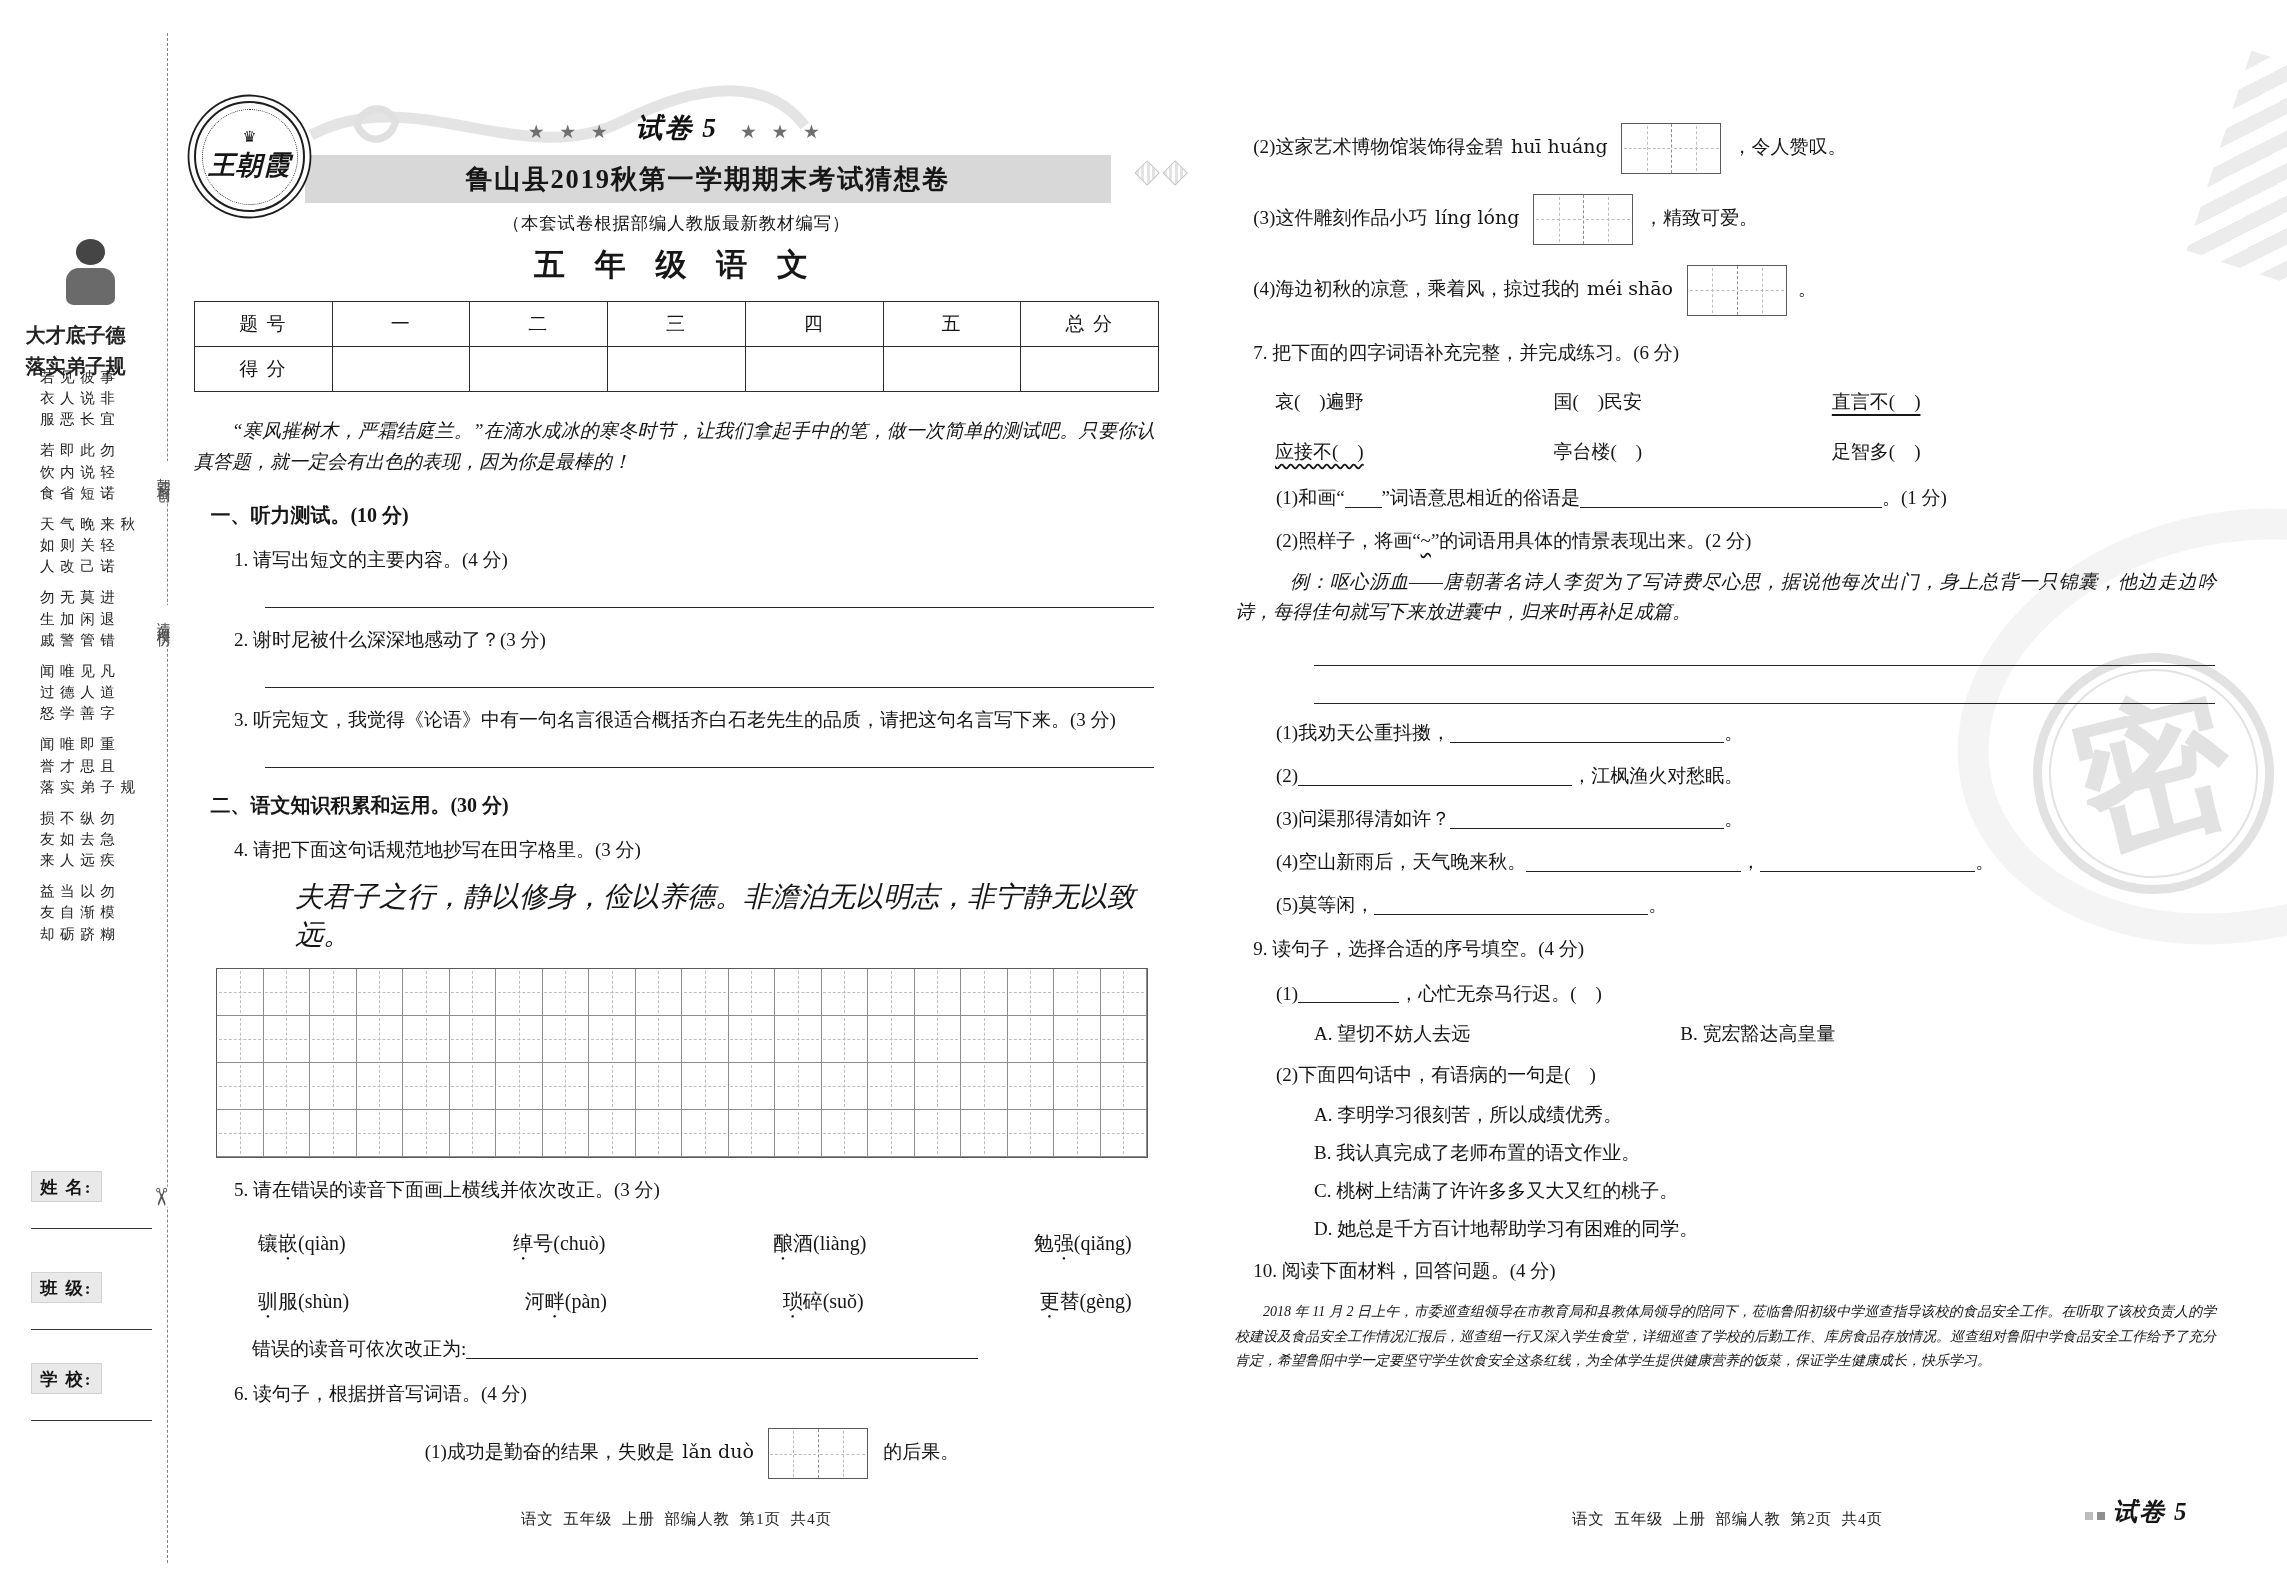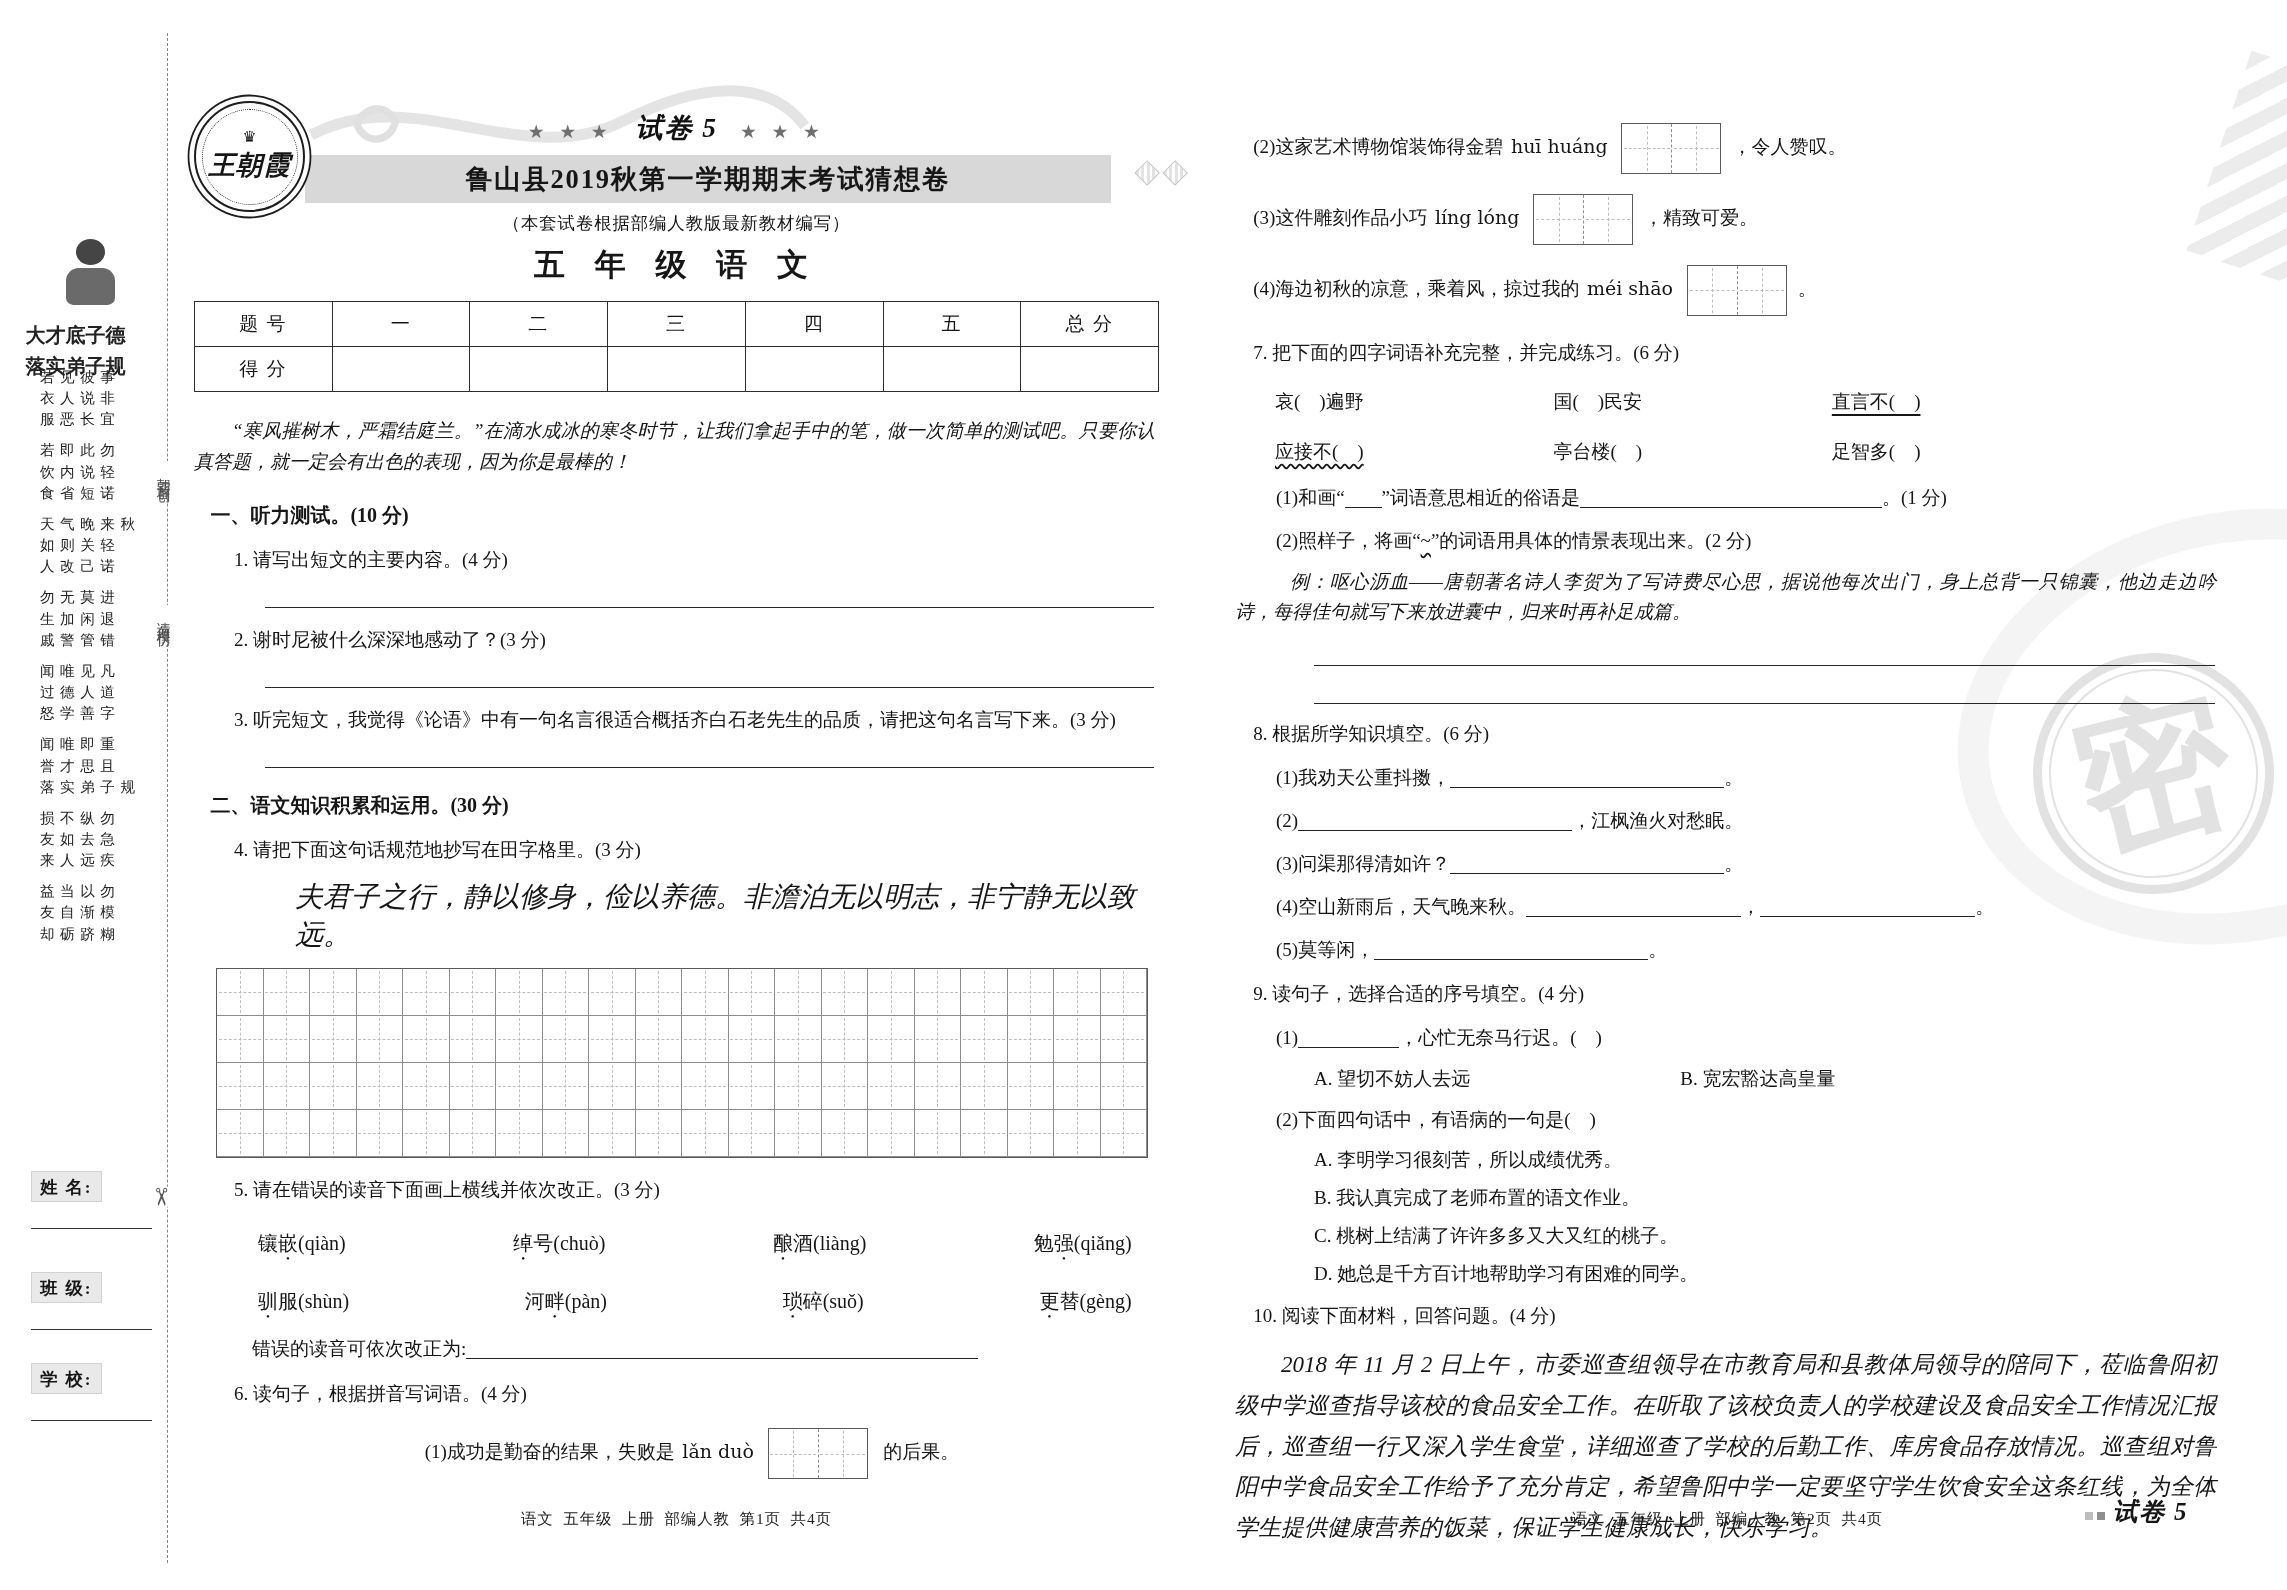--- a/index.html
+++ b/index.html
@@ -100,21 +100,21 @@
 
   .p2 .q { margin:14.6px 0 0 18.3px; line-height:1.6; }
   .p2 .boxline { margin-top:5.5px; }
   .p2 .q-sub { margin:13.7px 0 0 41px; line-height:1.55; }
   .q7-row { display:grid; grid-template-columns:1fr 1fr 1.15fr; margin:16.4px 0 0 40px; width:877px;
             font-size:19px; line-height:1.8; }
   .example { margin:11px 3.7px 0 0; text-indent:55px; line-height:1.62; text-align:justify; }
   .p2-line { margin:37px 5.5px 0 79px; }
   .opt-row { display:flex; gap:210px; margin:12.8px 0 0 79px; }
   .opt { margin:12px 0 0 79px; }
-  .material { margin:12.8px 3.7px 0 0; text-indent:2em; line-height:1.78; text-align:justify; font-size:23px; }
+  .material { margin:12.8px 3.7px 0 0; text-indent:2em; line-height:1.78; text-align:justify; font-size:14px; }
 
   .footer { position:absolute; top:1509px; font-size:15.5px; letter-spacing:0.9px; color:#222; z-index:1; }
   .footer1 { left:194px; width:965px; text-align:center; }
   .footer2 { left:1235px; width:985px; text-align:center; }
   .corner-label { position:absolute; left:2085px; top:1495px; z-index:2; }
   .corner-label .sq { display:inline-block; width:8.2px; height:8.2px; background:#bdbdbd; margin-right:3.7px; }
   .corner-label .sq2 { background:#8f8f8f; }
   .corner-text { font-size:25px; font-weight:bold; font-style:italic; letter-spacing:1.8px; }
 </style>
 </head>
@@ -386,21 +386,20 @@
       <span><span class="u-wavy">应接不(&nbsp;&nbsp;&nbsp;&nbsp;)</span></span>
       <span><span>亭台楼(&nbsp;&nbsp;&nbsp;&nbsp;)</span></span>
       <span><span>足智多(&nbsp;&nbsp;&nbsp;&nbsp;)</span></span>
     </div>
     <div class="q-sub"><span>(1)和画“</span><span class="blank" style="width: 37px;"></span><span>”词语意思相近的俗语是</span><span class="blank" style="width: 302px;"></span><span>。(1 分)</span></div>
     <div class="q-sub"><span>(2)照样子，将画“</span><span class="u-wavy">~</span><span>”的词语用具体的情景表现出来。(2 分)</span></div>
     <p class="example kai">例：呕心沥血——唐朝著名诗人李贺为了写诗费尽心思，据说他每次出门，身上总背一只锦囊，他边走边吟诗，每得佳句就写下来放进囊中，归来时再补足成篇。</p>
     <div class="ans-line p2-line"></div>
     <div class="ans-line p2-line"></div>
 
-    <div class="q">8. 根据所学知识填空。(6 分)</div>
     <div class="q-sub"><span>(1)我劝天公重抖擞，</span><span class="blank" style="width: 274px;"></span><span>。</span></div>
     <div class="q-sub"><span>(2)</span><span class="blank" style="width: 274px;"></span><span>，江枫渔火对愁眠。</span></div>
     <div class="q-sub"><span>(3)问渠那得清如许？</span><span class="blank" style="width: 274px;"></span><span>。</span></div>
     <div class="q-sub"><span>(4)空山新雨后，天气晚来秋。</span><span class="blank" style="width: 215px;"></span><span>，</span><span class="blank" style="width: 215px;"></span><span>。</span></div>
     <div class="q-sub"><span>(5)莫等闲，</span><span class="blank" style="width: 274px;"></span><span>。</span></div>
 
     <div class="q">9. 读句子，选择合适的序号填空。(4 分)</div>
     <div class="q-sub"><span>(1)</span><span class="blank" style="width: 101px;"></span><span>，心忙无奈马行迟。(&nbsp;&nbsp;&nbsp;&nbsp;)</span></div>
     <div class="opt-row">
       <span>A. 望切不妨人去远</span>

